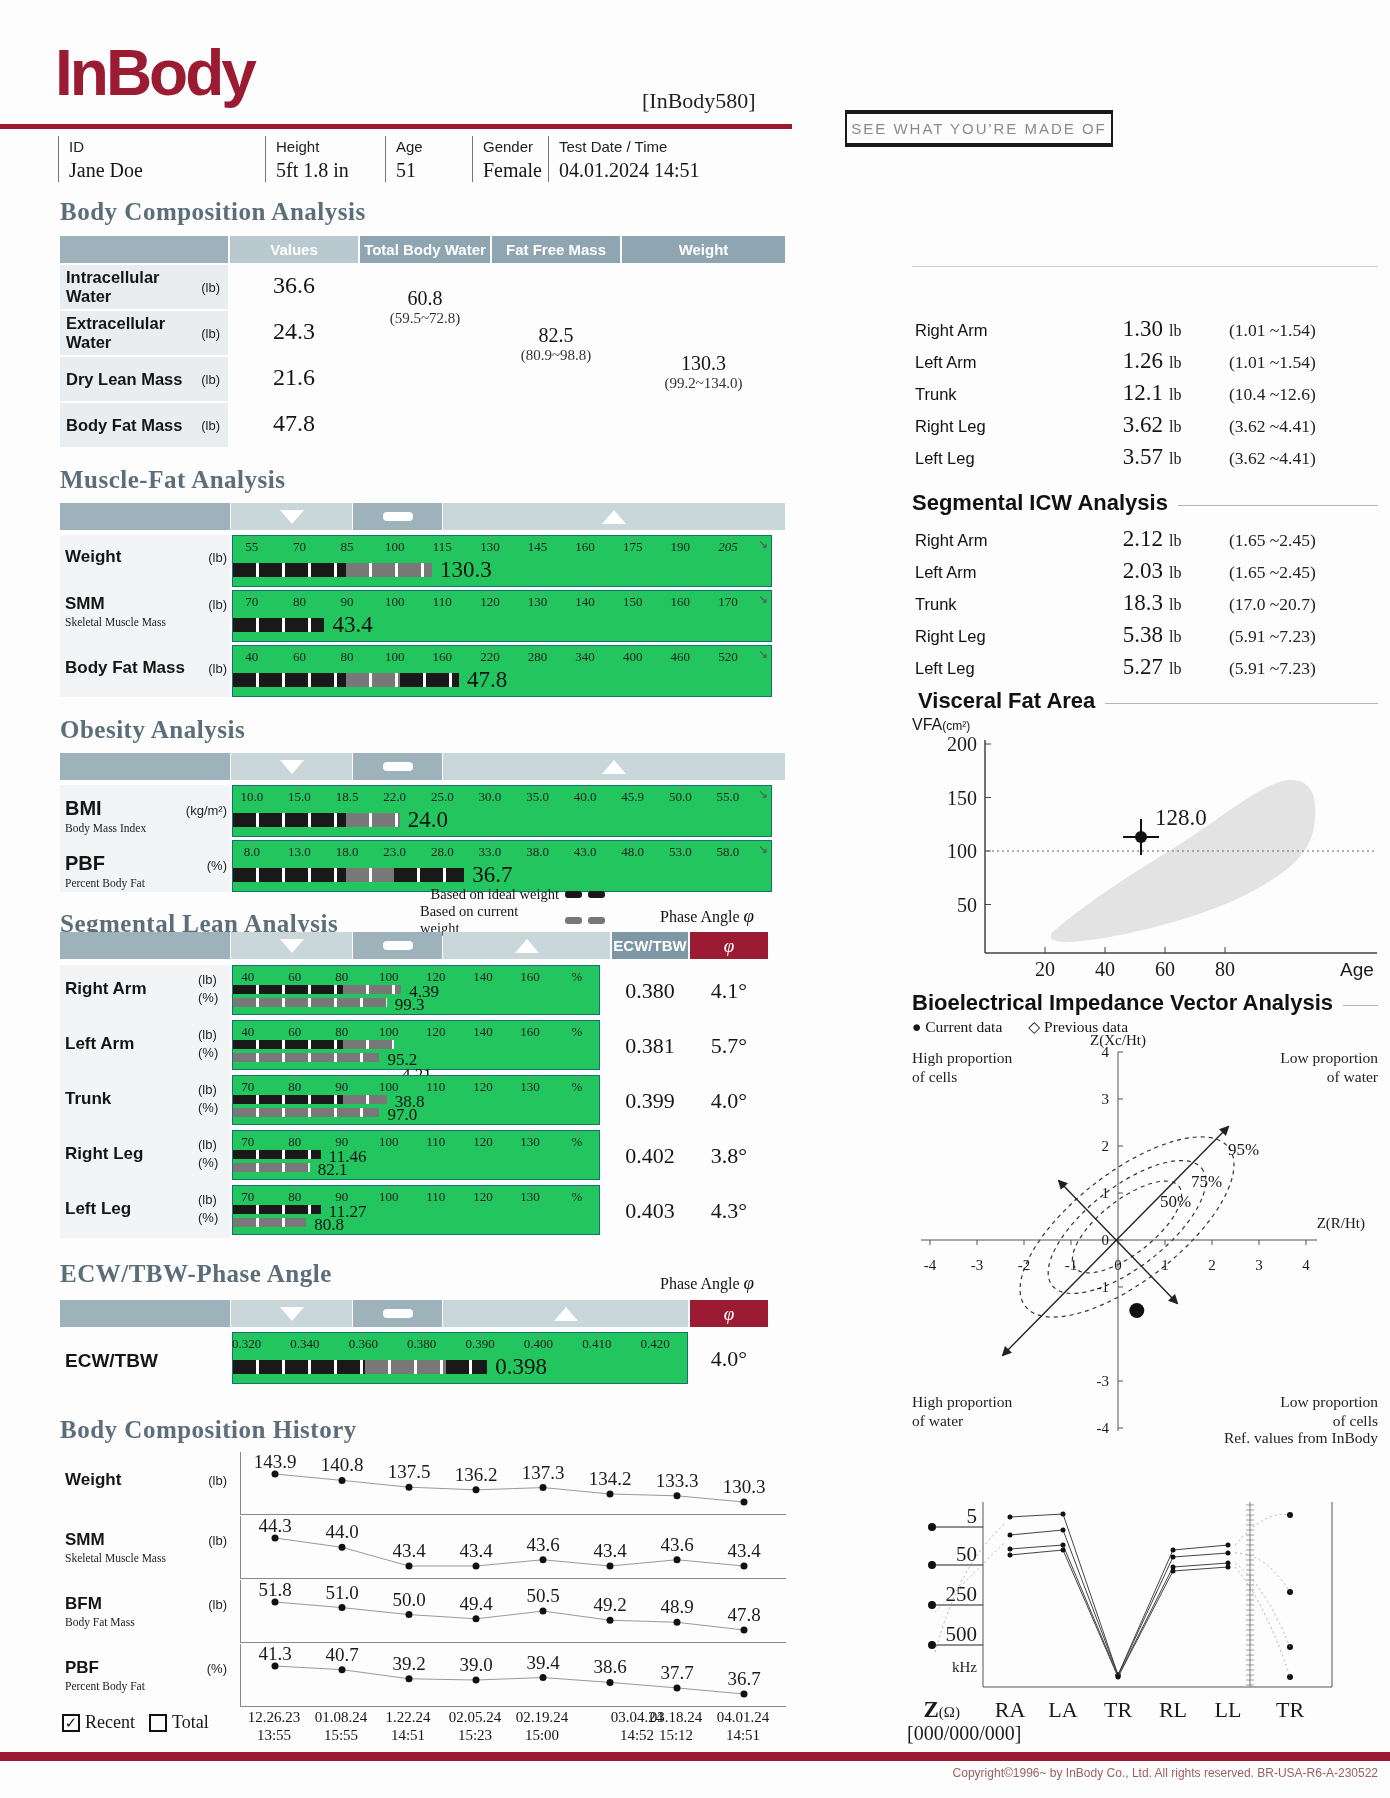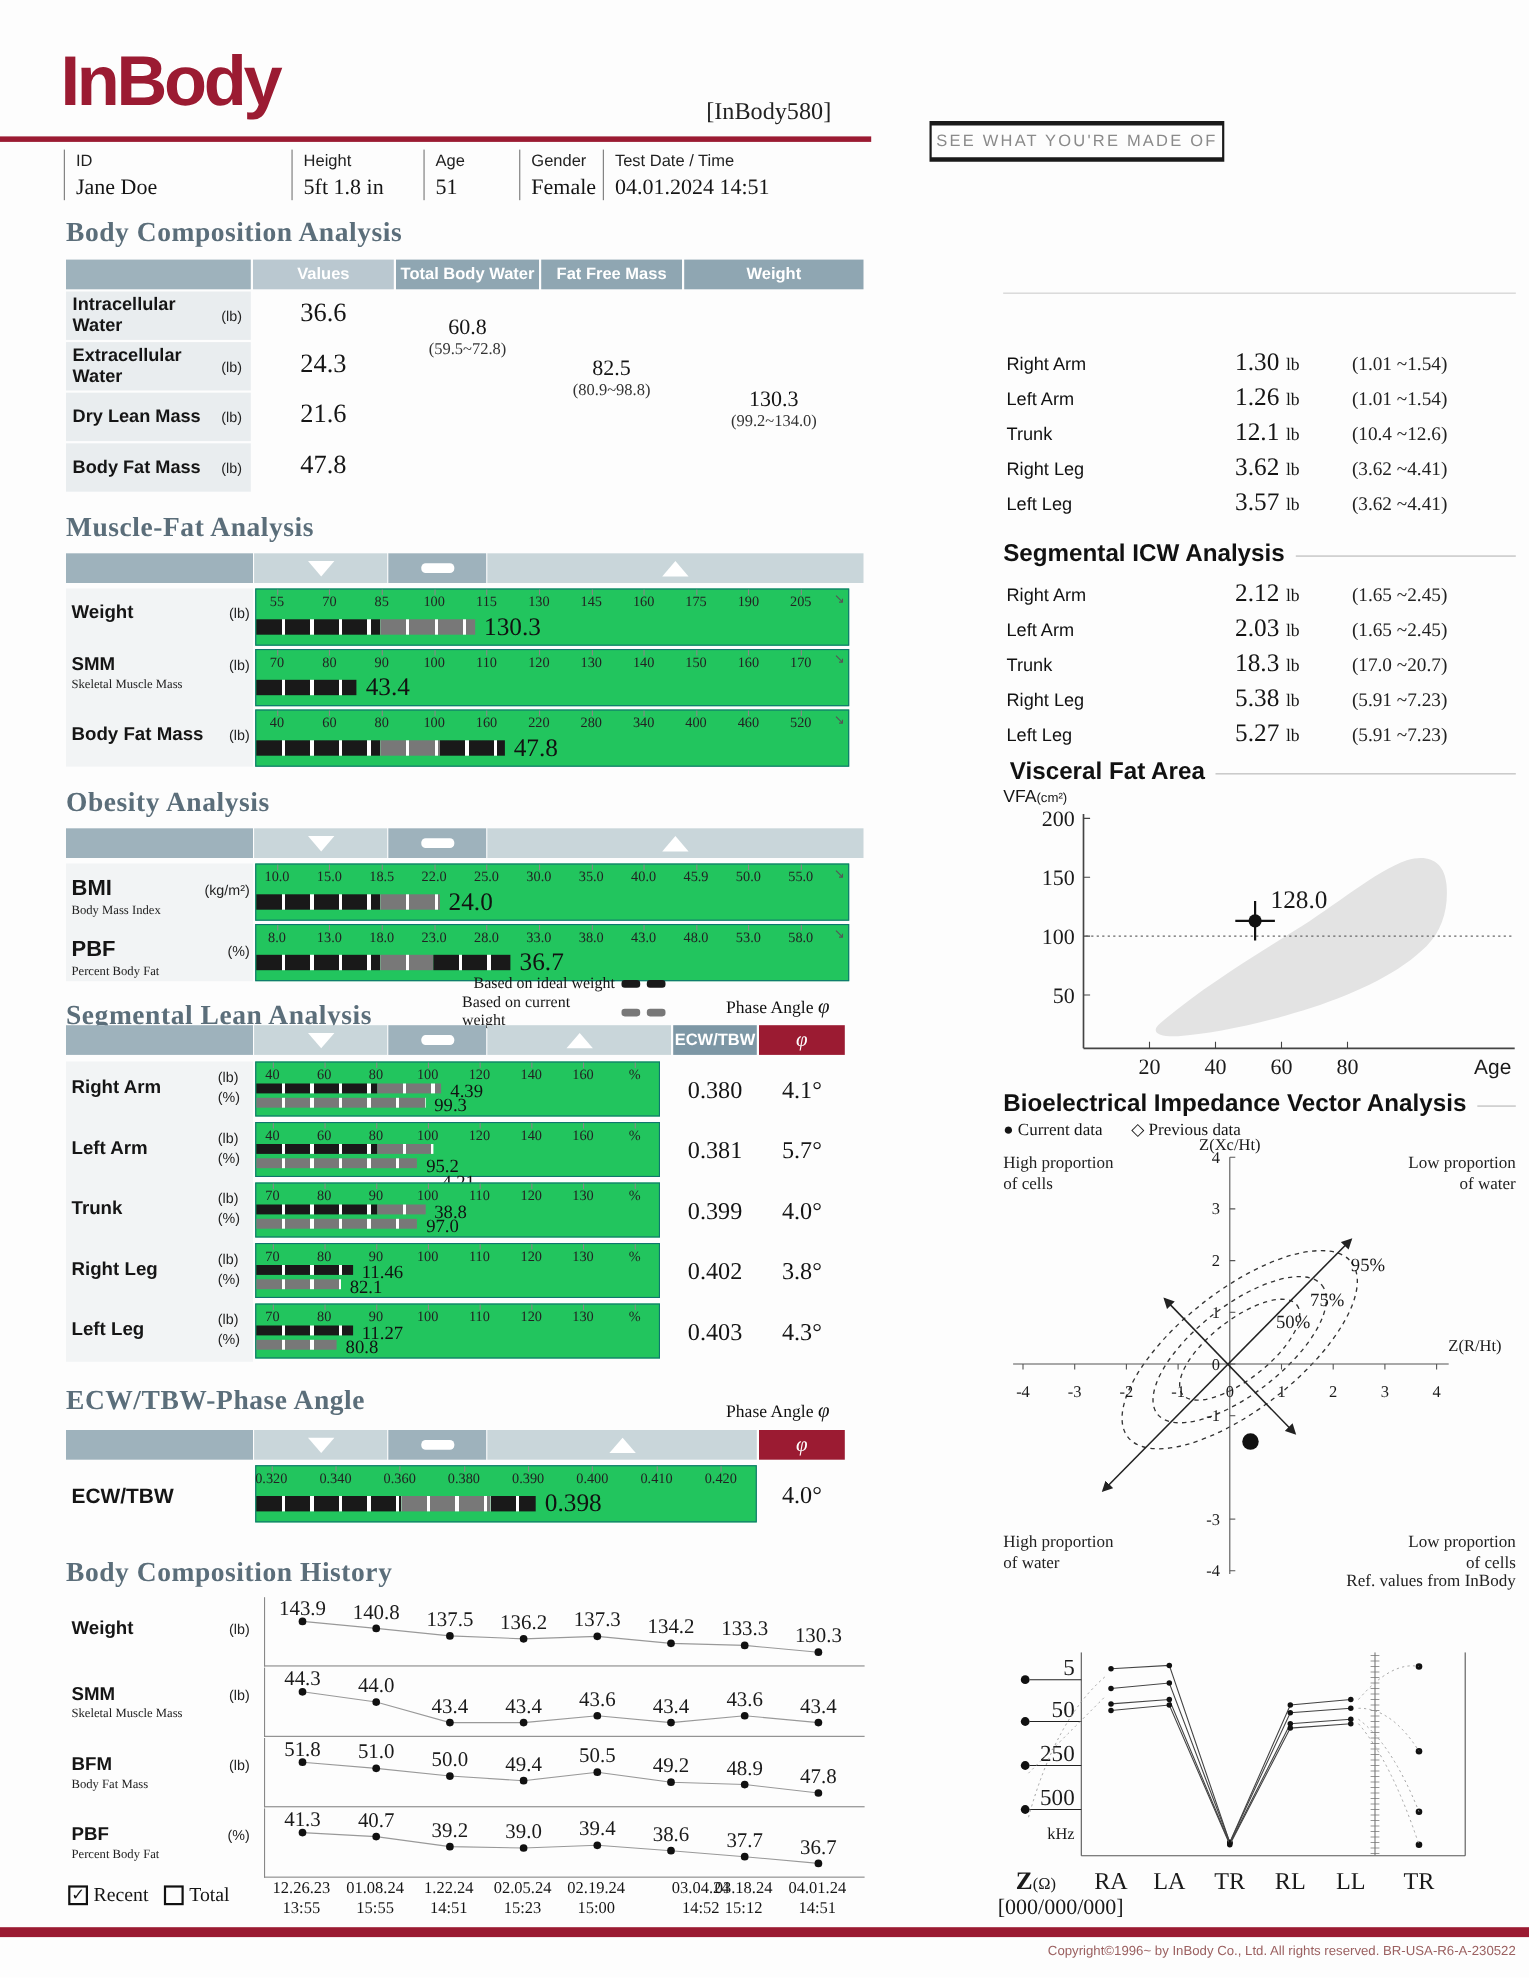--- a/index.html
+++ b/index.html
@@ -195,21 +195,21 @@
       <span class="tick" style="left: 47.75%;">130</span>
       <i class="tkm" style="left: 47.75%;"></i>
       <span class="tick" style="left: 56.6%;">145</span>
       <i class="tkm" style="left: 56.6%;"></i>
       <span class="tick" style="left: 65.45%;">160</span>
       <i class="tkm" style="left: 65.45%;"></i>
       <span class="tick" style="left: 74.3%;">175</span>
       <i class="tkm" style="left: 74.3%;"></i>
       <span class="tick" style="left: 83.15%;">190</span>
       <i class="tkm" style="left: 83.15%;"></i>
-      <span class="tick" style="left: 92%;">205</span>
+      <span class="tick" style="left: 92%; font-style: italic;">205</span>
       <i class="tkm" style="left: 92%;"></i>
       <span class="sarr">↘</span>
       <div class="barwrap" style="top: 27px; height: 14px; width: 100%;">
         <i class="bseg dark" style="width: 21%;"></i>
         <i class="bseg mid" style="width: 16%;"></i>
       </div>
       <span class="bval" style="left: calc(37% + 8px); top: 21px; font-size: 23px;">130.3</span>
     </div>
   <div class="scalebox" style="left:232px;top:590px;width:540px;height:52px;">
       <span class="tick" style="left: 3.5%;">70</span>

